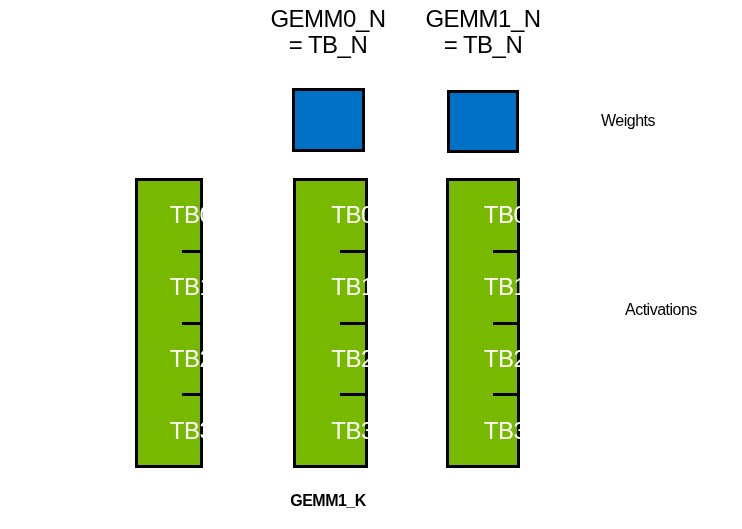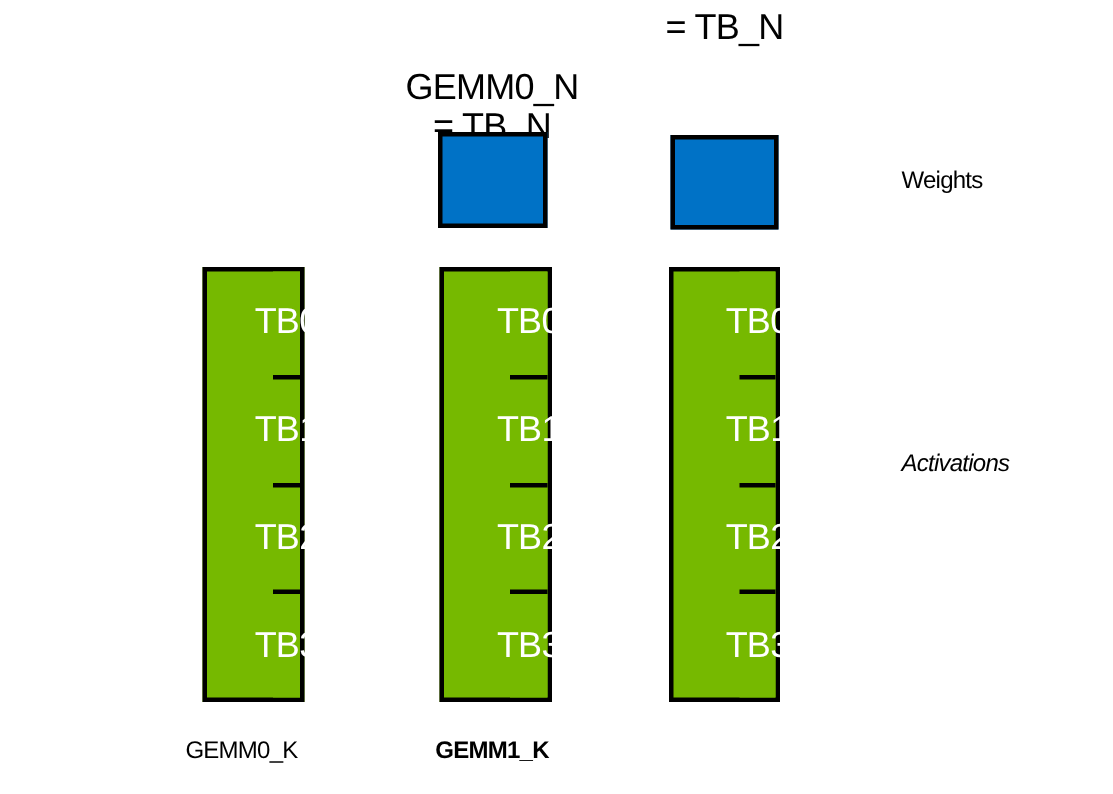--- a/index.html
+++ b/index.html
@@ -54,43 +54,44 @@
     display: flex;
     align-items: center;
     justify-content: center;
     color: #ffffff;
     font-size: 24px;
     letter-spacing: -0.5px;
   }
   .tb-cell + .tb-cell { border-top: 3px solid #000000; text-align: center; }
 
   
-  #top-label-0 { left: 243px; top: 6px; margin-top: 40px; }
+  #top-label-0 { left: 243px; top: 6px; }
   #top-label-1 { left: 398px; top: 6px; }
   #weights-square-0 { left: 292px; top: 88px; width: 73px; height: 64px; }
   #weights-square-1 { left: 447px; top: 90px; width: 72px; height: 63px; }
   #weights-label { left: 601px; top: 107px; }
   #column-0 { left: 135px; top: 178px; width: 68px; height: 290px; }
   #column-1 { left: 293px; top: 178px; width: 75px; height: 290px; }
   #column-2 { left: 446px; top: 178px; width: 74px; height: 290px; }
   #gemm-m-label { left: 15px; top: 308px; }
-  #activations-label { left: 601px; top: 296px; font-style: italic; }
+  #activations-label { left: 625px; top: 296px; }
   #gemm0-k-label { left: 91px; top: 487px; width: 140px; }
   #gemm1-k-label { left: 258px; top: 487px; width: 140px; font-weight: bold; }
 </style>
 </head>
 <body>
 
 <div class="canvas">
 
   <div class="top-label" id="top-label-0">
     <div>GEMM0_N</div>
     <div>= TB_N</div>
   </div>
   <div class="top-label" id="top-label-1">
+    <div>GEMM1_N</div>
     <div>= TB_N</div>
   </div>
 
   <div class="weights-square" id="weights-square-0"></div>
   <div class="weights-square" id="weights-square-1"></div>
 
   <div class="lbl" id="weights-label">Weights</div>
   <div class="lbl" id="activations-label">Activations</div>
 
 
@@ -106,16 +107,15 @@
     <div class="tb-cell">TB2</div>
     <div class="tb-cell">TB3</div>
   </div>
   <div class="tb-column" id="column-2">
     <div class="tb-cell">TB0</div>
     <div class="tb-cell">TB1</div>
     <div class="tb-cell">TB2</div>
     <div class="tb-cell">TB3</div>
   </div>
 
-  <div class="lbl center" id="gemm0-k-label">GEMM0_K</div>
   <div class="lbl center" id="gemm1-k-label">GEMM1_K</div>
 
 </div>
 
 </body></html>

